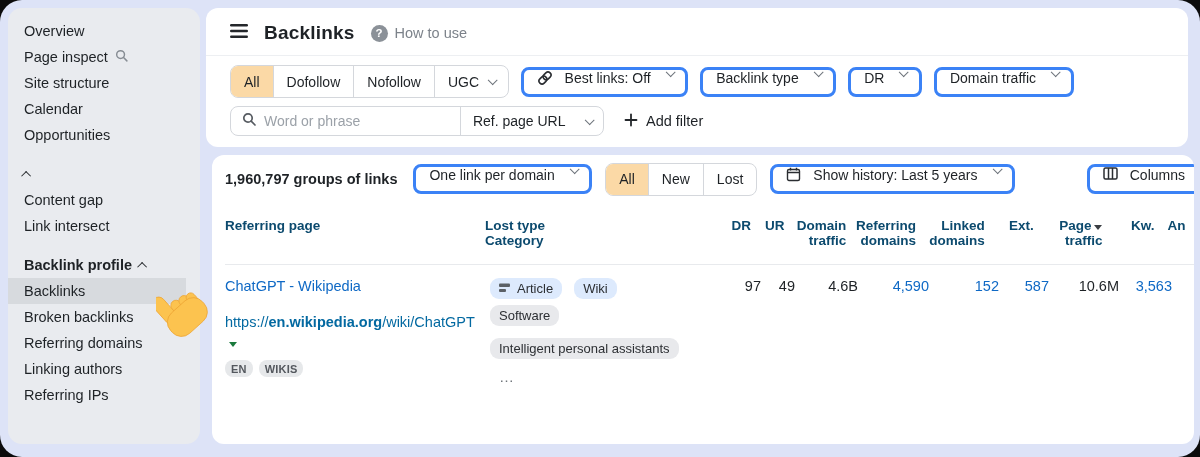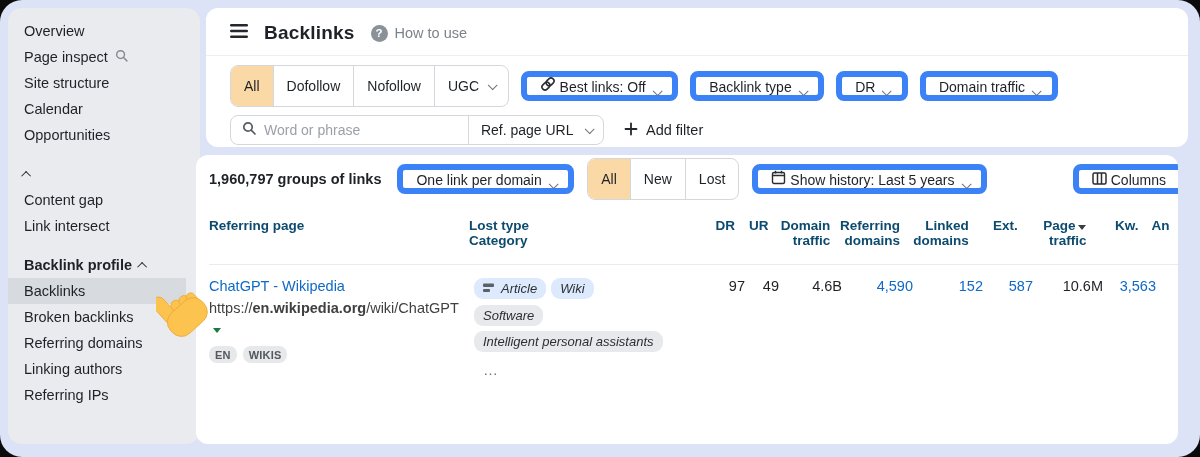--- a/index.html
+++ b/index.html
@@ -41,52 +41,52 @@
   .chev-down {
     display:inline-block; width:6.5px; height:6.5px;
     border-right:1.6px solid #6d737b; border-bottom:1.6px solid #6d737b;
     transform:rotate(45deg) translateY(-2px); margin-left:3px;
   }
   .pointer-hand { position:absolute; left:156px; top:288px; z-index:5; }
 
   
   .card { position:absolute; background:#ffffff; border-radius:12px; overflow:hidden; }
   .card-filters { left:206px; top:8px; width:982px; height:139px; }
-  .card-table   { left:196px; top:155px; width:982px; height:289px; }
+  .card-table   { left:212px; top:155px; width:982px; height:289px; }
 
   
   .app-header { display:flex; align-items:center; gap:16px; padding:14px 24px 11px; }
   .app-title { font-size:19px; font-weight:bold; letter-spacing:.2px; }
   .help { display:flex; align-items:center; gap:7px; color:#7c828a; font-size:14.5px; cursor:pointer; }
   .help-circle {
     width:17px; height:17px; border-radius:50%; background:#8b9198; color:#fff;
     font-size:11.5px; font-weight:bold; display:flex; align-items:center; justify-content:center;
   }
   .hdr-divider { height:1px; background:#edeff2; }
 
   
   .filter-rows { padding:9px 24px; display:flex; flex-direction:column; gap:8px; }
   .frow { display:flex; align-items:center; gap:12px; }
-  .seg { display:flex; border:1px solid #d4d7dc; border-radius:8px; background:#fff; overflow:hidden; height:42px; }
+  .seg { display:flex; border:1px solid #d4d7dc; border-radius:8px; background:#fff; overflow:hidden; height:33px; }
   .seg-item {
     display:flex; align-items:center; gap:6px; padding:0 13px; font-size:14px;
     border-left:1px solid #d4d7dc; cursor:pointer; white-space:nowrap;
   }
   .seg-item:first-child { border-left:none; }
   .seg-item.selected { background:#fbd9a6; }
   .btn {
-    display:flex; align-items:flex-end; gap:4px; height:30px; padding:0 13px;
-    border:6px solid #3b82f6; border-radius:8px; background:#fff;
+    display:flex; align-items:flex-start; gap:12px; height:30px; padding:0 13px;
+    border:3px solid #3b82f6; border-radius:8px; background:#fff;
     font-size:14px; cursor:pointer; white-space:nowrap;
   }
   .search-group { display:flex; height:30px; width:374px; border:1px solid #d4d7dc; border-radius:8px; overflow:hidden; background:#fff; }
   .search-box { flex:1; display:flex; align-items:center; gap:8px; padding:0 11px; }
   .search-box input { border:none; outline:none; width:100%; font-size:14px; font-family:inherit; color:#ec4899; }
   .search-box input::placeholder { color:#9ba1a8; }
-  .search-select { display:flex; align-items:center; gap:8px; padding:0 12px; border-left:1px solid #d4d7dc; font-size:14px; cursor:pointer; white-space:nowrap; }
+  .search-select { display:flex; align-items:center; gap:16px; padding:0 12px; border-left:1px solid #d4d7dc; font-size:14px; cursor:pointer; white-space:nowrap; }
   .add-filter { display:flex; align-items:center; gap:8px; font-size:14.5px; margin-left:8px; cursor:pointer; }
 
   
   .toolbar { display:flex; align-items:center; gap:13px; padding:9px 0 9px 13px; height:48px; }
   .count { font-weight:bold; font-size:14.5px; margin-right:3px; white-space:nowrap; }
   .btn-columns { margin-left:auto; margin-right:-18px; padding-right:24px; }
 
   
   .tbl { padding-left:13px; }
   .thead { display:flex; align-items:flex-start; padding-top:15px; padding-bottom:16px; border-bottom:1px solid #e8eaed; font-size:13.5px; font-weight:bold; color:#0c4a6e; }
@@ -102,28 +102,28 @@
     border-left:4px solid transparent; border-right:4px solid transparent;
     border-top:5px solid #3a3e43; margin-left:3px;
   }
   .tri-green {
     display:inline-block; width:0; height:0;
     border-left:4px solid transparent; border-right:4px solid transparent;
     border-top:5px solid #1a7a3d; margin-left:4px;
   }
   .link-blue { color:#0f69c5; cursor:pointer; text-decoration:none; }
   .row-title { color:#0f69c5; font-size:14.5px; cursor:pointer; }
-  .row-url { color:#404040; font-size:14.5px; line-height:1.38; word-break:break-all; width:252px; margin-top:4px; cursor:pointer; }
+  .row-url { color:#0369a1; font-size:14.5px; line-height:1.38; word-break:break-all; width:252px; margin-top:18px; cursor:pointer; }
   .row-url b { font-weight:bold; }
   .mini-badges { display:flex; gap:6px; margin-top:8px; }
   .badge-gray-sm {
     background:#e6e8ea; color:#54585e; font-size:11px; font-weight:bold;
     padding:2.5px 6px; border-radius:8px; letter-spacing:.2px;
   }
-  .pill-row { display:flex; gap:5px; flex-wrap:wrap;font-style:italic; }
+  .pill-row { display:flex; gap:12px; flex-wrap:wrap; }
   .pill {
     display:flex; align-items:center; gap:6px;
     font-size:13px; padding:3px 9px; border-radius:9px; color:#2c2f33; white-space:nowrap;
   }
   .pill-blue { background:#ddeafd; }
   .pill-gray { background:#e8e9ec; }
   .more-dots { color:#6f747a; font-size:15px; letter-spacing:1px; margin-top:9px; padding-left:9px; cursor:pointer; }
   .num-black { color:#1e2226; }
 </style>
 </head>

